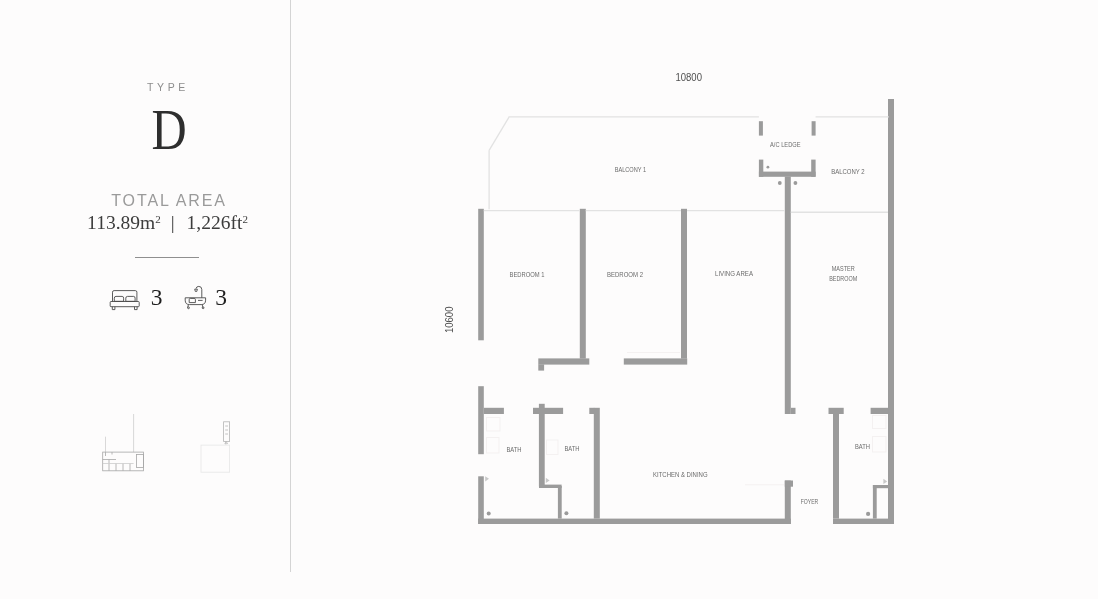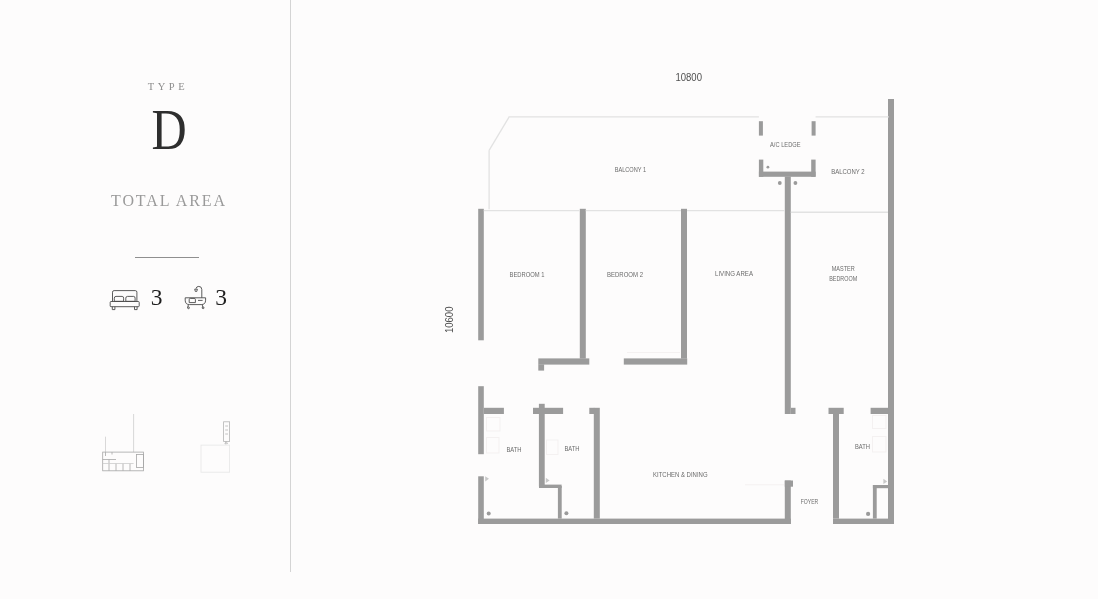--- a/index.html
+++ b/index.html
@@ -1,30 +1,31 @@
 <!DOCTYPE html>
 <html><head>
 <meta charset="utf-8">
 <style>
   html,body{margin:0;padding:0;background:#fdfcfc;}
   .page{position:relative;width:1098px;height:599px;background:#fdfcfc;overflow:hidden;
         font-family:"Liberation Sans", sans-serif;-webkit-font-smoothing:antialiased;}
   .abs{position:absolute;}
-  .ctr{text-align:center;transform:translateX(-50%);white-space:nowrap;font-family:Liberation Serif, serif;}
+  .ctr{text-align:center;transform:translateX(-50%);white-space:nowrap;}
 </style>
 </head>
 <body>
 <div class="page">
 
   <div class="abs ctr" style="left:168px;top:81px;font-size:10.5px;letter-spacing:3.6px;color:#8d8d8d;">TYPE</div>
 
   <div class="abs ctr" style="left:168.5px;top:100.5px;font-family:'Liberation Serif',serif;font-size:58px;line-height:1;color:#2e2e2e;transform:translateX(-50%) scaleX(0.84);">D</div>
 
   <div class="abs ctr" style="left:169px;top:191.5px;font-size:16px;letter-spacing:1.9px;color:#9a9a9a;">TOTAL AREA</div>
 
+  <div class="abs ctr" style="left:167.5px;top:211.5px;font-family:'Liberation Serif',serif;font-size:19.5px;color:#3c3c3c;">113.89m<span style="font-size:11px;vertical-align:6px;">2</span><span style="display:inline-block;width:10px;"></span>|<span style="display:inline-block;width:12px;"></span>1,226ft<span style="font-size:11px;vertical-align:6px;">2</span></div>
 
   <div class="abs" style="left:135px;top:256.6px;width:63.5px;height:1.2px;background:#8f8f8f;"></div>
 
   <svg class="abs" style="left:108px;top:288.5px;" width="34" height="22" viewBox="0 0 34 22" fill="none" stroke="#4a4a4a" stroke-width="0.9">
     <path d="M4.5 12.5 V3.2 Q4.5 1.6 6.1 1.6 H27.3 Q28.9 1.6 28.9 3.2 V12.5"></path>
     <path d="M6.3 9.2 Q6.3 7.4 8 7.4 H14.2 Q15.6 7.4 15.6 9.2 V12.3 H6.3 Z"></path>
     <path d="M17.8 9.2 Q17.8 7.4 19.5 7.4 H25.7 Q27.1 7.4 27.1 9.2 V12.3 H17.8 Z"></path>
     <rect x="2.2" y="12.5" width="29" height="5.2" rx="0.8"></rect>
     <path d="M4.3 17.7 V20.6 H6.9 V17.7"></path>
     <path d="M26.5 17.7 V20.6 H29.1 V17.7"></path>

